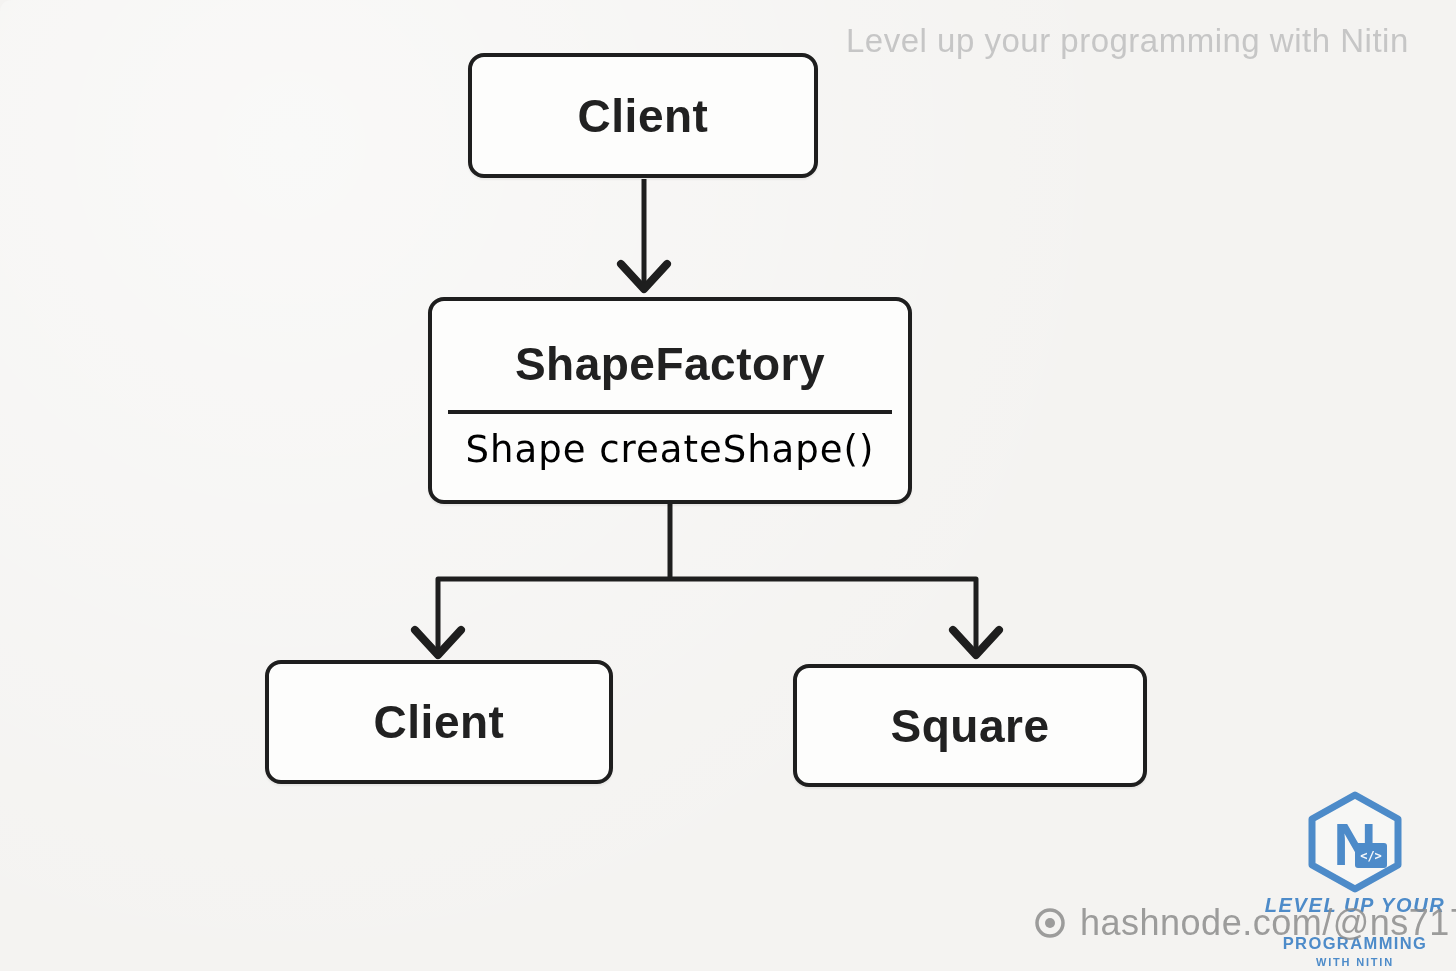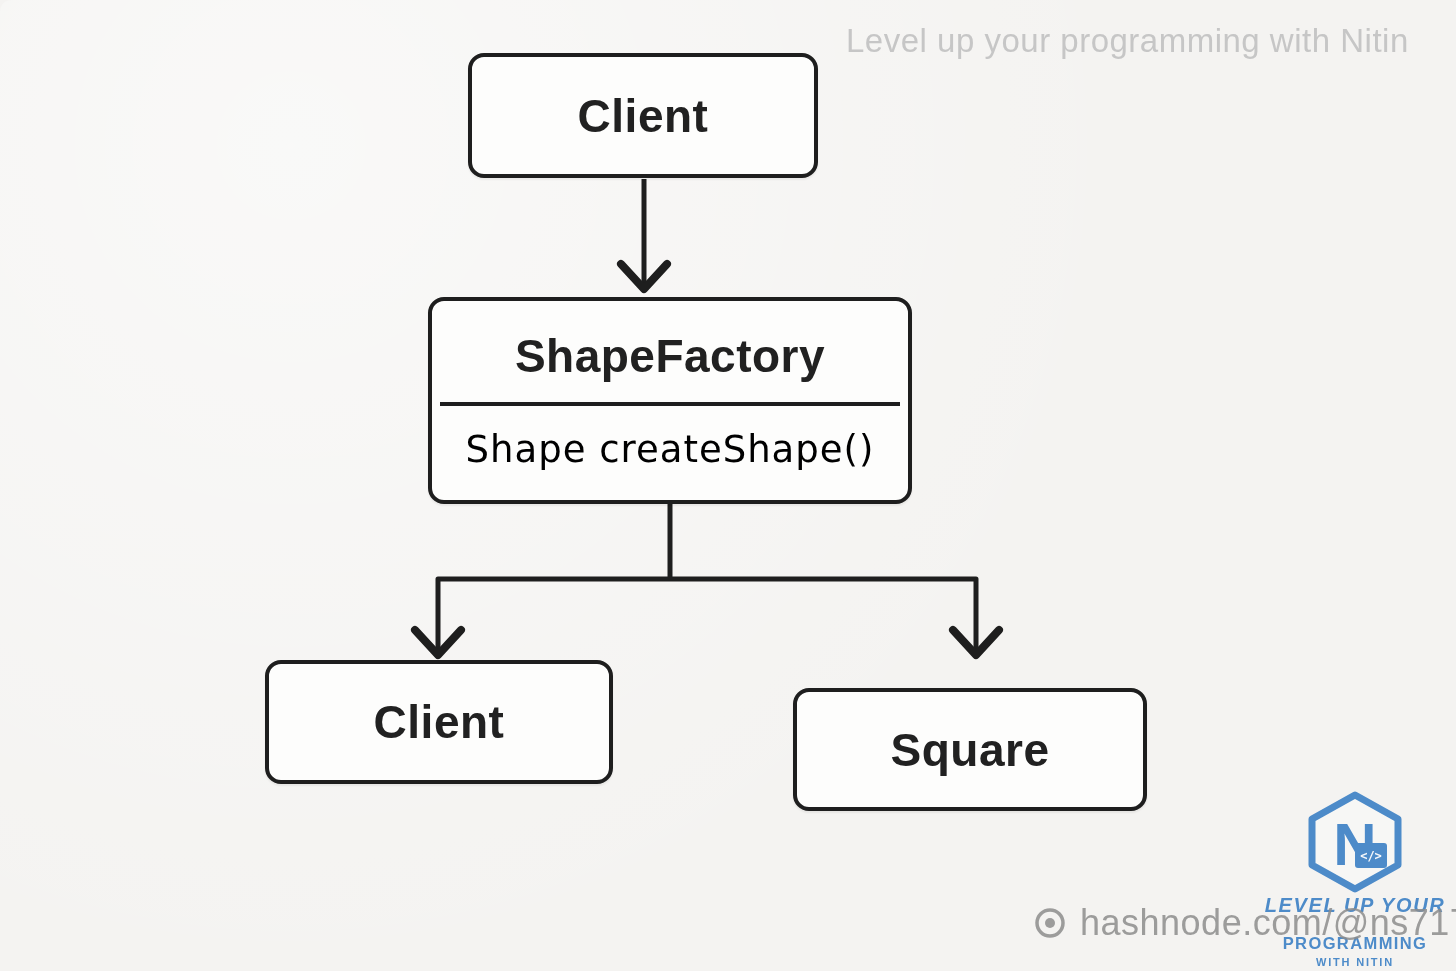--- a/index.html
+++ b/index.html
@@ -59,29 +59,29 @@
     z-index: 5;
   }
   .node-label {
     font-size: 46px;
     font-weight: 700;
     color: #212121;
     letter-spacing: 0.5px;
   }
   .node-client  { left: 468px; top: 53px;  width: 350px; height: 125px; }
   .node-circle  { left: 265px; top: 660px; width: 348px; height: 124px; }
-  .node-square  { left: 793px; top: 688px; width: 354px; height: 123px; }
+  .node-square  { left: 793px; top: 664px; width: 354px; height: 123px; }
 
   .node-factory {
     left: 428px; top: 297px;
     width: 484px; height: 207px;
     flex-direction: column;
     align-items: stretch;
     justify-content: flex-start;
-    padding: 8px;
+    padding: 16px;
   }
   .factory-header {
     flex: 0 0 97px;
     display: flex;
     align-items: center;
     justify-content: center;
     border-bottom: 4px solid #1e1e1e;
   }
   .factory-title {
     font-size: 46px;

